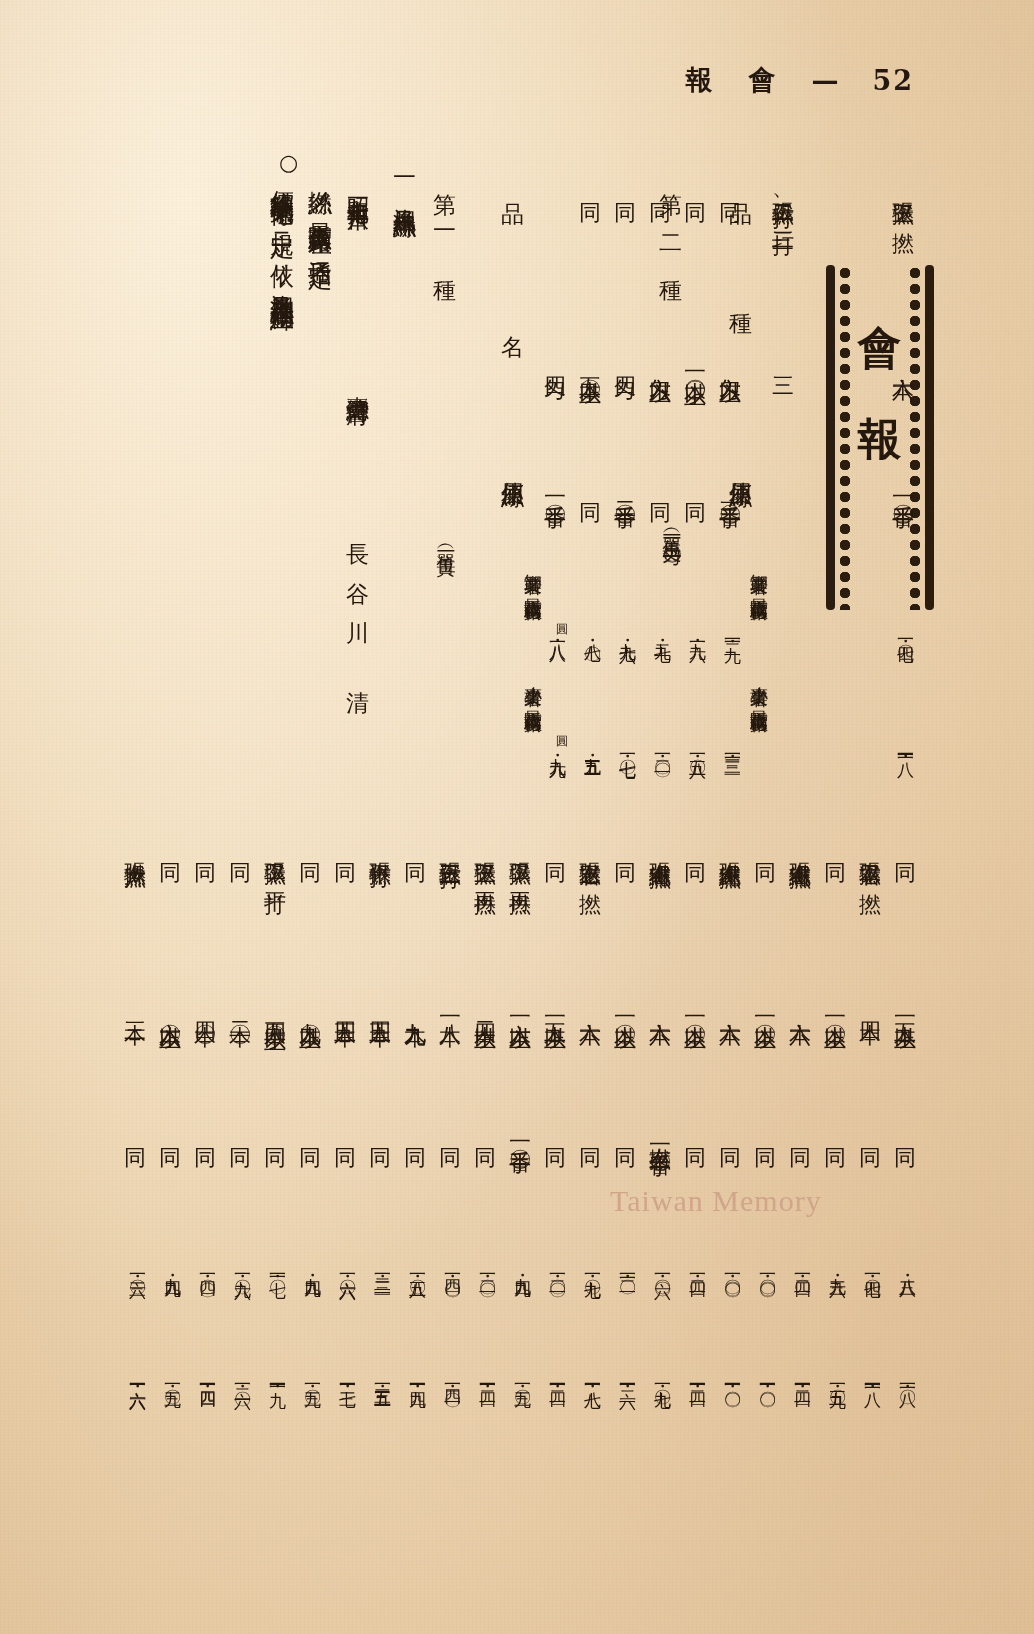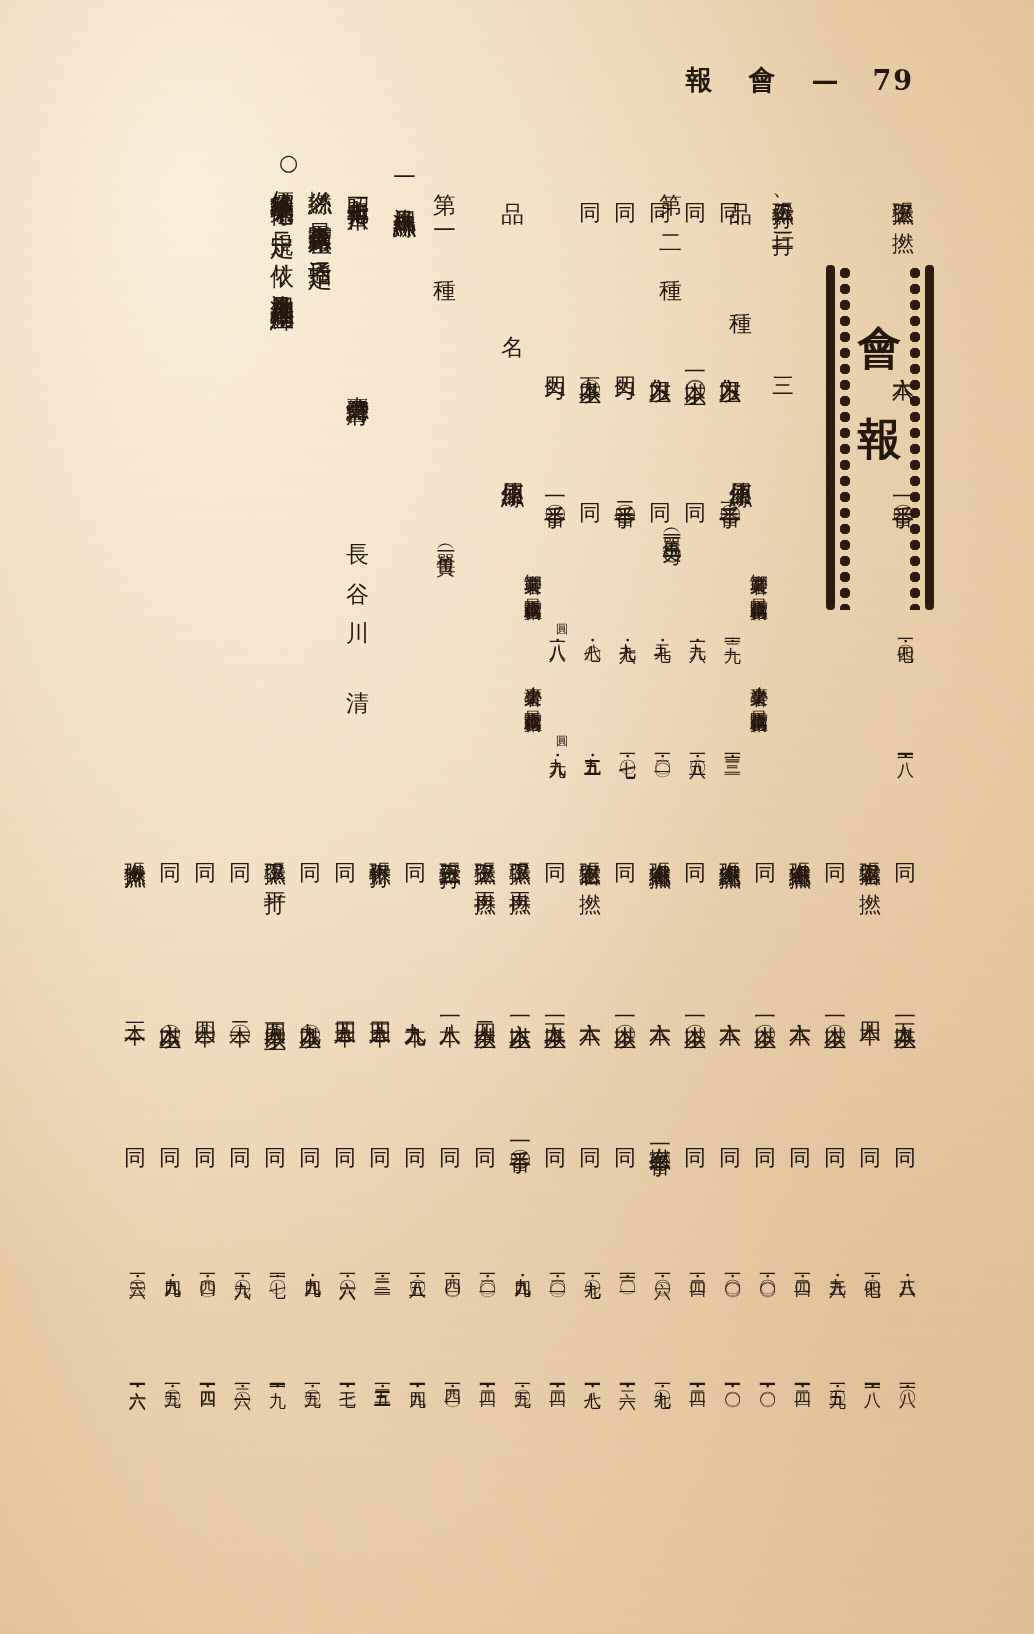--- a/index.html
+++ b/index.html
@@ -113,21 +113,21 @@
 </style>
 </head>
 <body>
 
 <div id="paper"></div>
 
 <div id="pagehead">
   <span>報</span>
   <span>會</span>
   <span class="dash">—</span>
-  <span>79</span>
+  <span>52</span>
 </div>
 
 <div id="masthead">
   <div class="bar left"></div>
   <div class="bar right"></div>
   <div class="scallop l"></div>
   <div class="scallop r"></div>
   <div class="title">
     <span class="v">會　報</span>
   </div>
@@ -422,15 +422,16 @@
     <div class="row" style="right: 888px; top: 845px; width: 34px;">
       <span class="v" style="position: absolute; top: 0px; right: 0px; font-size: 22px;">張撚片撚</span>
       <span class="v" style="position: absolute; top: 160px; right: 0px; font-size: 22px;">三本</span>
       <span class="v" style="position: absolute; top: 285px; right: 0px; font-size: 22px;">同</span>
       <span class="v" style="position: absolute; top: 420px; right: 0px; font-size: 17px;">一〇・六三</span>
       <span class="v" style="position: absolute; top: 530px; right: 0px; font-size: 17px;">一一・六六</span>
     </div>
   </div>
 
 <div id="wm">
+  <div class="en">Taiwan Memory</div>
 </div>
 
 <div id="grain"></div>
 
 </body></html>

